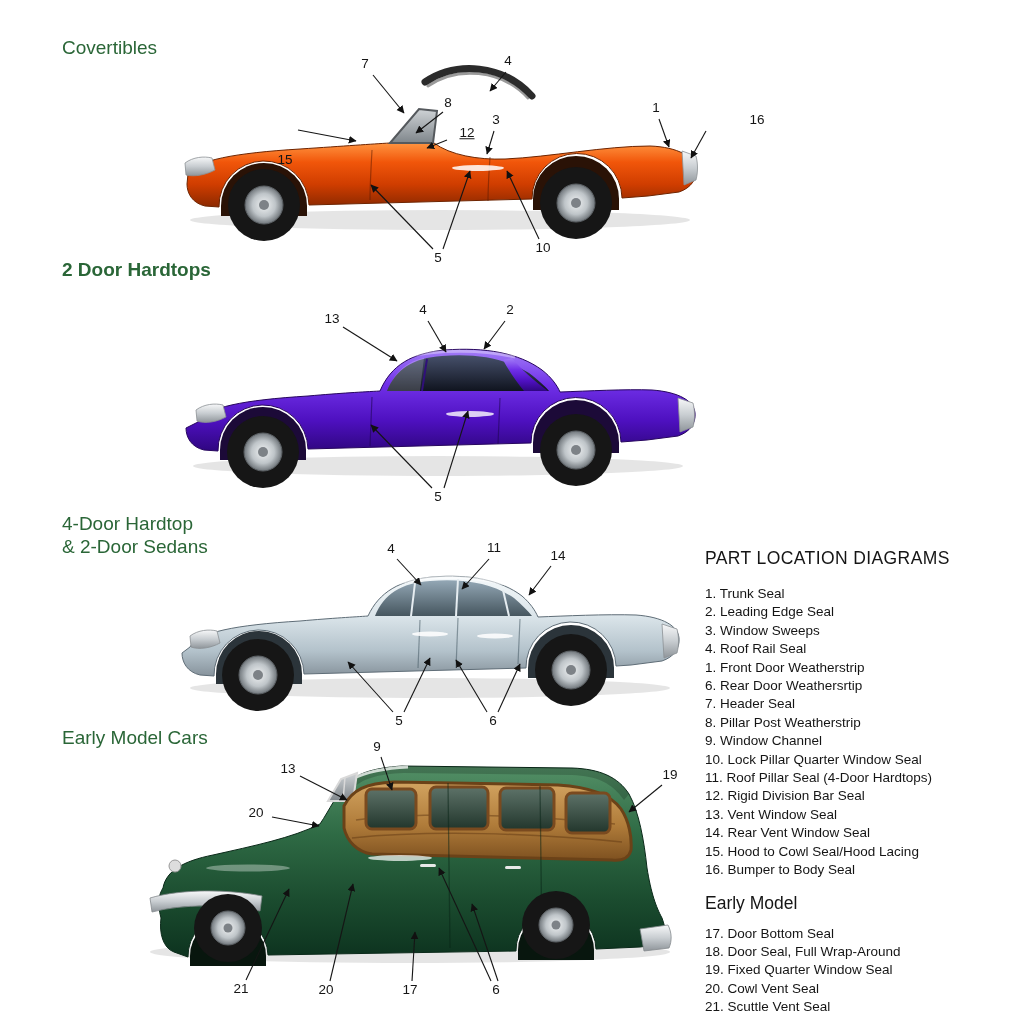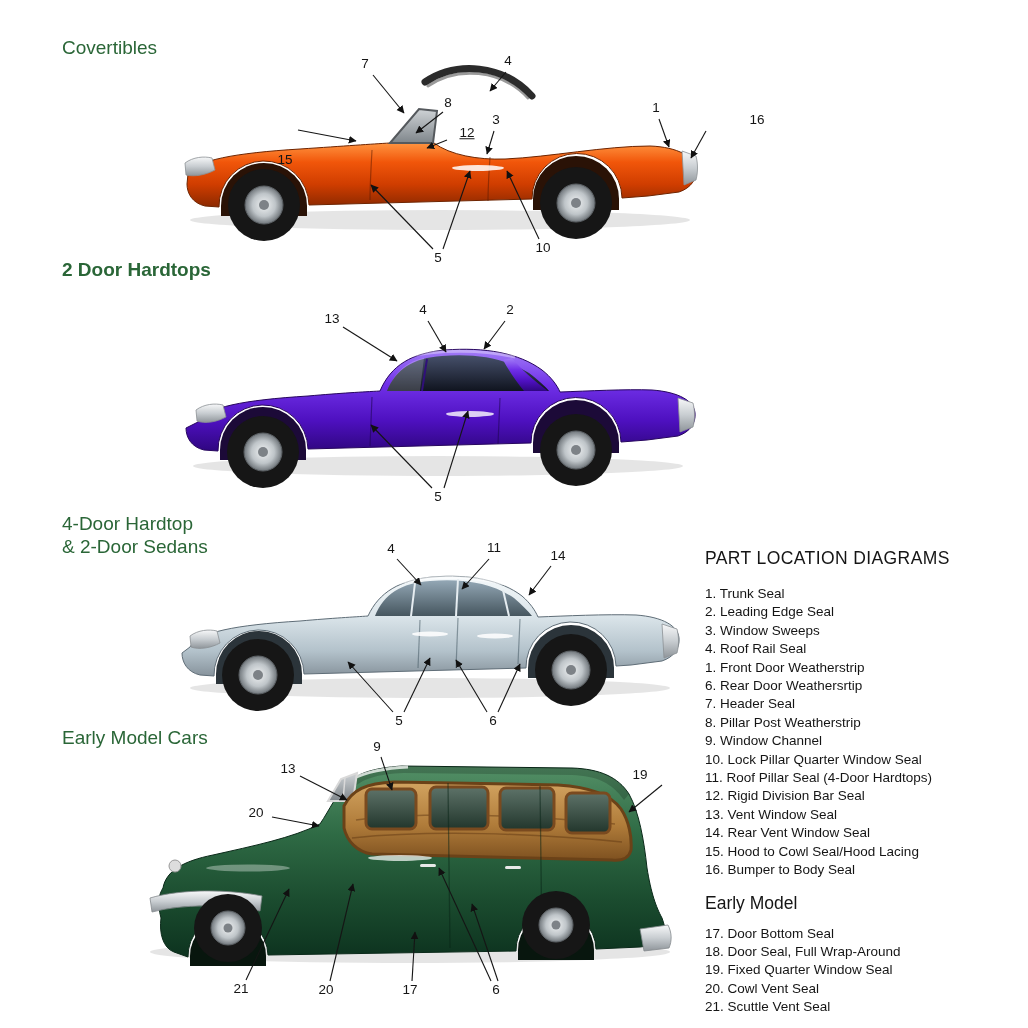--- a/index.html
+++ b/index.html
@@ -279,21 +279,21 @@
       <div class="callout-num" style="left: 423px; top: 310px;">4</div>
       <div class="callout-num" style="left: 510px; top: 310px;">2</div>
       <div class="callout-num" style="left: 438px; top: 497px;">5</div>
       <div class="callout-num" style="left: 391px; top: 549px;">4</div>
       <div class="callout-num" style="left: 494px; top: 548px;">11</div>
       <div class="callout-num" style="left: 558px; top: 556px;">14</div>
       <div class="callout-num" style="left: 399px; top: 721px;">5</div>
       <div class="callout-num" style="left: 493px; top: 721px;">6</div>
       <div class="callout-num" style="left: 377px; top: 747px;">9</div>
       <div class="callout-num" style="left: 288px; top: 769px;">13</div>
-      <div class="callout-num" style="left: 640px; top: 775px; text-align: center;">19</div>
+      <div class="callout-num" style="left: 670px; top: 775px; text-align: center;">19</div>
       <div class="callout-num" style="left: 256px; top: 813px; text-align: right;">20</div>
       <div class="callout-num" style="left: 241px; top: 989px;">21</div>
       <div class="callout-num" style="left: 326px; top: 990px;">20</div>
       <div class="callout-num" style="left: 410px; top: 990px;">17</div>
       <div class="callout-num" style="left: 496px; top: 990px;">6</div>
     </div>
 
   <div class="heading" id="h1">Covertibles</div>
   <div class="heading" id="h2">2 Door Hardtops</div>
   <div class="heading" id="h3">4-Door Hardtop

